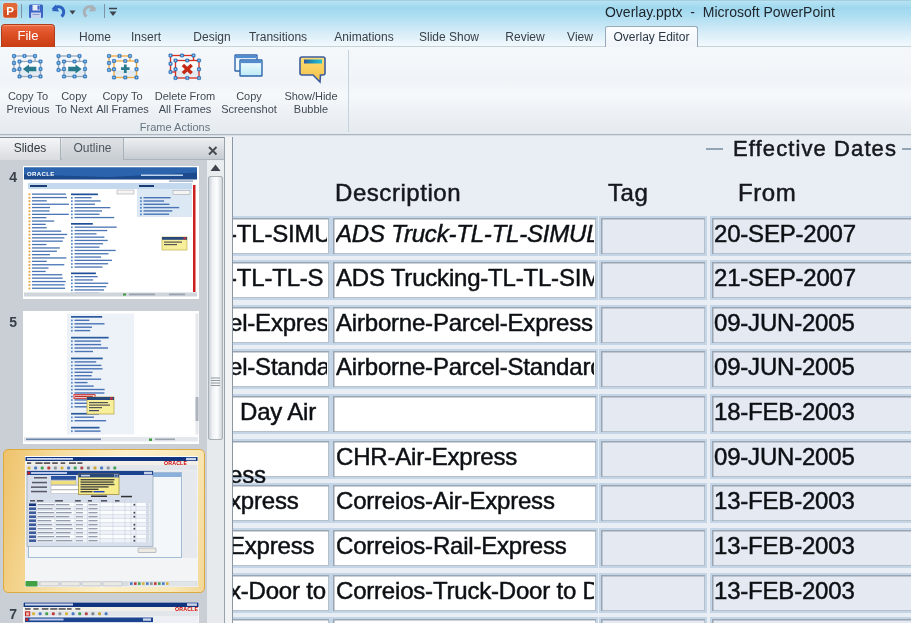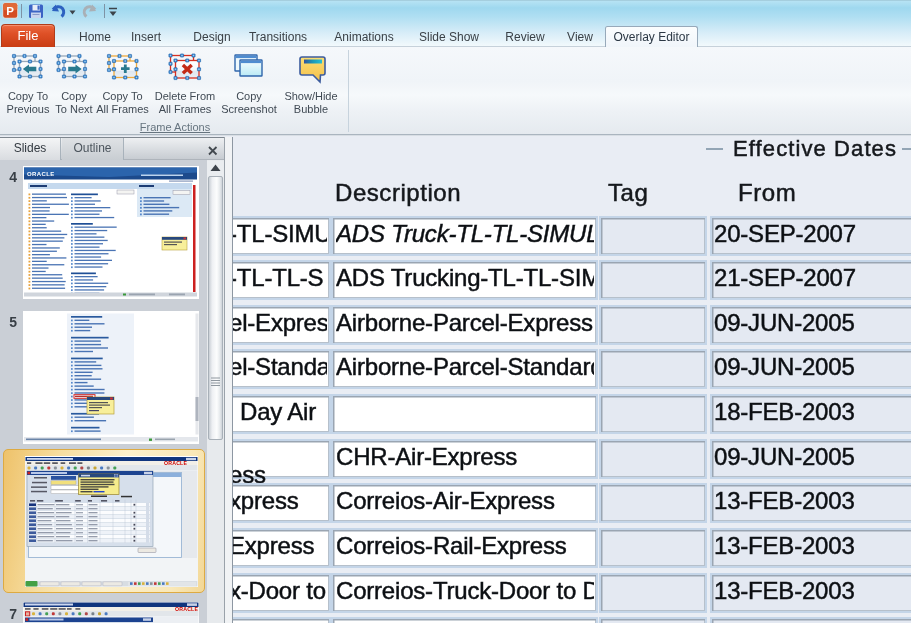--- a/index.html
+++ b/index.html
@@ -24,21 +24,21 @@
 .tab { position:absolute; top:4px; height:18px; font-size:12px; color:#3a4147; text-align:center; line-height:16px; }
 #activetab { position:absolute; left:605px; top:1px; width:93px; height:21px; z-index:2; background:linear-gradient(#fbfdfe, #f0f5fa);
   border:1px solid #97a9ba; border-bottom:none; border-radius:2.5px 2.5px 0 0;
   font-size:12px; color:#2c3845; text-align:center; line-height:20px; }
 
 
 #ribbon { left:0; top:47px; width:911px; height:88px;
   background:linear-gradient(#f5f8fb 0%, #f0f4f8 40%, #f6f9fb 55%, #edf1f5 75%, #e5eaef 100%);
   border-bottom:1px solid #aab5bf; box-shadow: 0 1px 0 #d8dee4; }
 #ribbon .btnlabel { position:absolute; font-size:11px; color:#404a54; text-align:center; line-height:12.5px; top:43px; height:26px; }
-#grouplabel { position:absolute; left:60px; top:74px; width:230px; font-size:11px; color:#66747f; text-align:center;text-decoration:underline; }
+#grouplabel { position:absolute; left:60px; top:74px; width:230px; font-size:11px; color:#66747f; text-align:center; }
 #groupsep { position:absolute; left:348px; top:3px; width:1px; height:82px; background:#c7d3dd; }
 
 
 #panel { left:0; top:137px; width:225px; height:486px; background:#cacfd6; }
 #panelhead { position:absolute; left:0; top:0; width:225px; height:23px;
   background:linear-gradient(#eef0f2, #c7ccd2); border-bottom:1px solid #aeb4bb; border-top:1px solid #7e868e; }
 #tabslides { position:absolute; left:0px; top:1px; width:61px; height:22px; background:linear-gradient(#f4f5f6,#d9dce0);
   border-right:1px solid #a8b2bb; font-size:12px; color:#333a41; text-align:center; line-height:21px; }
 #taboutline { position:absolute; left:62px; top:1px; width:62px; height:22px; background:linear-gradient(#dfe2e5,#c8cdd2);
   border-right:1px solid #a8b2bb; font-size:12px; color:#4d565e; text-align:center; line-height:21px; }
@@ -62,20 +62,21 @@
   box-shadow: inset 1.5px 1.5px 0 #9aa5b2, inset -1px -1px 0 #b6c0cb;
   background:#fff; overflow:hidden; }
 .cell.blue { background:#e4e9f2; }
 .ctext { position:absolute; font-size:24px; letter-spacing:-0.2px; color:#0b0e12; white-space:nowrap; overflow:hidden; -webkit-text-stroke:0.5px #15181c; }
 </style>
 </head>
 <body>
 <div id="app">
 
   <div id="titlebar" class="abs"></div>
+  <div id="titletext" class="abs">Overlay.pptx&nbsp; -&nbsp; Microsoft PowerPoint</div>
   <svg id="qat" class="abs" style="left:0;top:0;" width="130" height="25" viewBox="0 0 130 25">
       <rect x="2.5" y="2.5" width="15.5" height="16" rx="2.5" fill="#e8e0d8" opacity="0.9"></rect>
       <rect x="3.2" y="3.2" width="14" height="14.5" rx="2" fill="#d44d22"></rect>
       <rect x="3.2" y="3.2" width="14" height="7" rx="2" fill="#e06a38"></rect>
       <text x="10.2" y="14.6" font-size="11.5" font-weight="bold" fill="#fff" text-anchor="middle" font-family="Liberation Sans">P</text>
       <line x1="21.5" y1="4" x2="21.5" y2="18" stroke="#7e93a5" stroke-width="1"></line>
       <rect x="29" y="4.5" width="14" height="13.5" rx="1.5" fill="#3b63c4"></rect>
       <rect x="32.5" y="5" width="7.5" height="5.5" fill="#e8edf8"></rect>
       <rect x="37.5" y="5.5" width="2.2" height="4.2" fill="#3b63c4"></rect>
       <rect x="31" y="12.5" width="10" height="5.5" fill="#c8d4ee"></rect>

